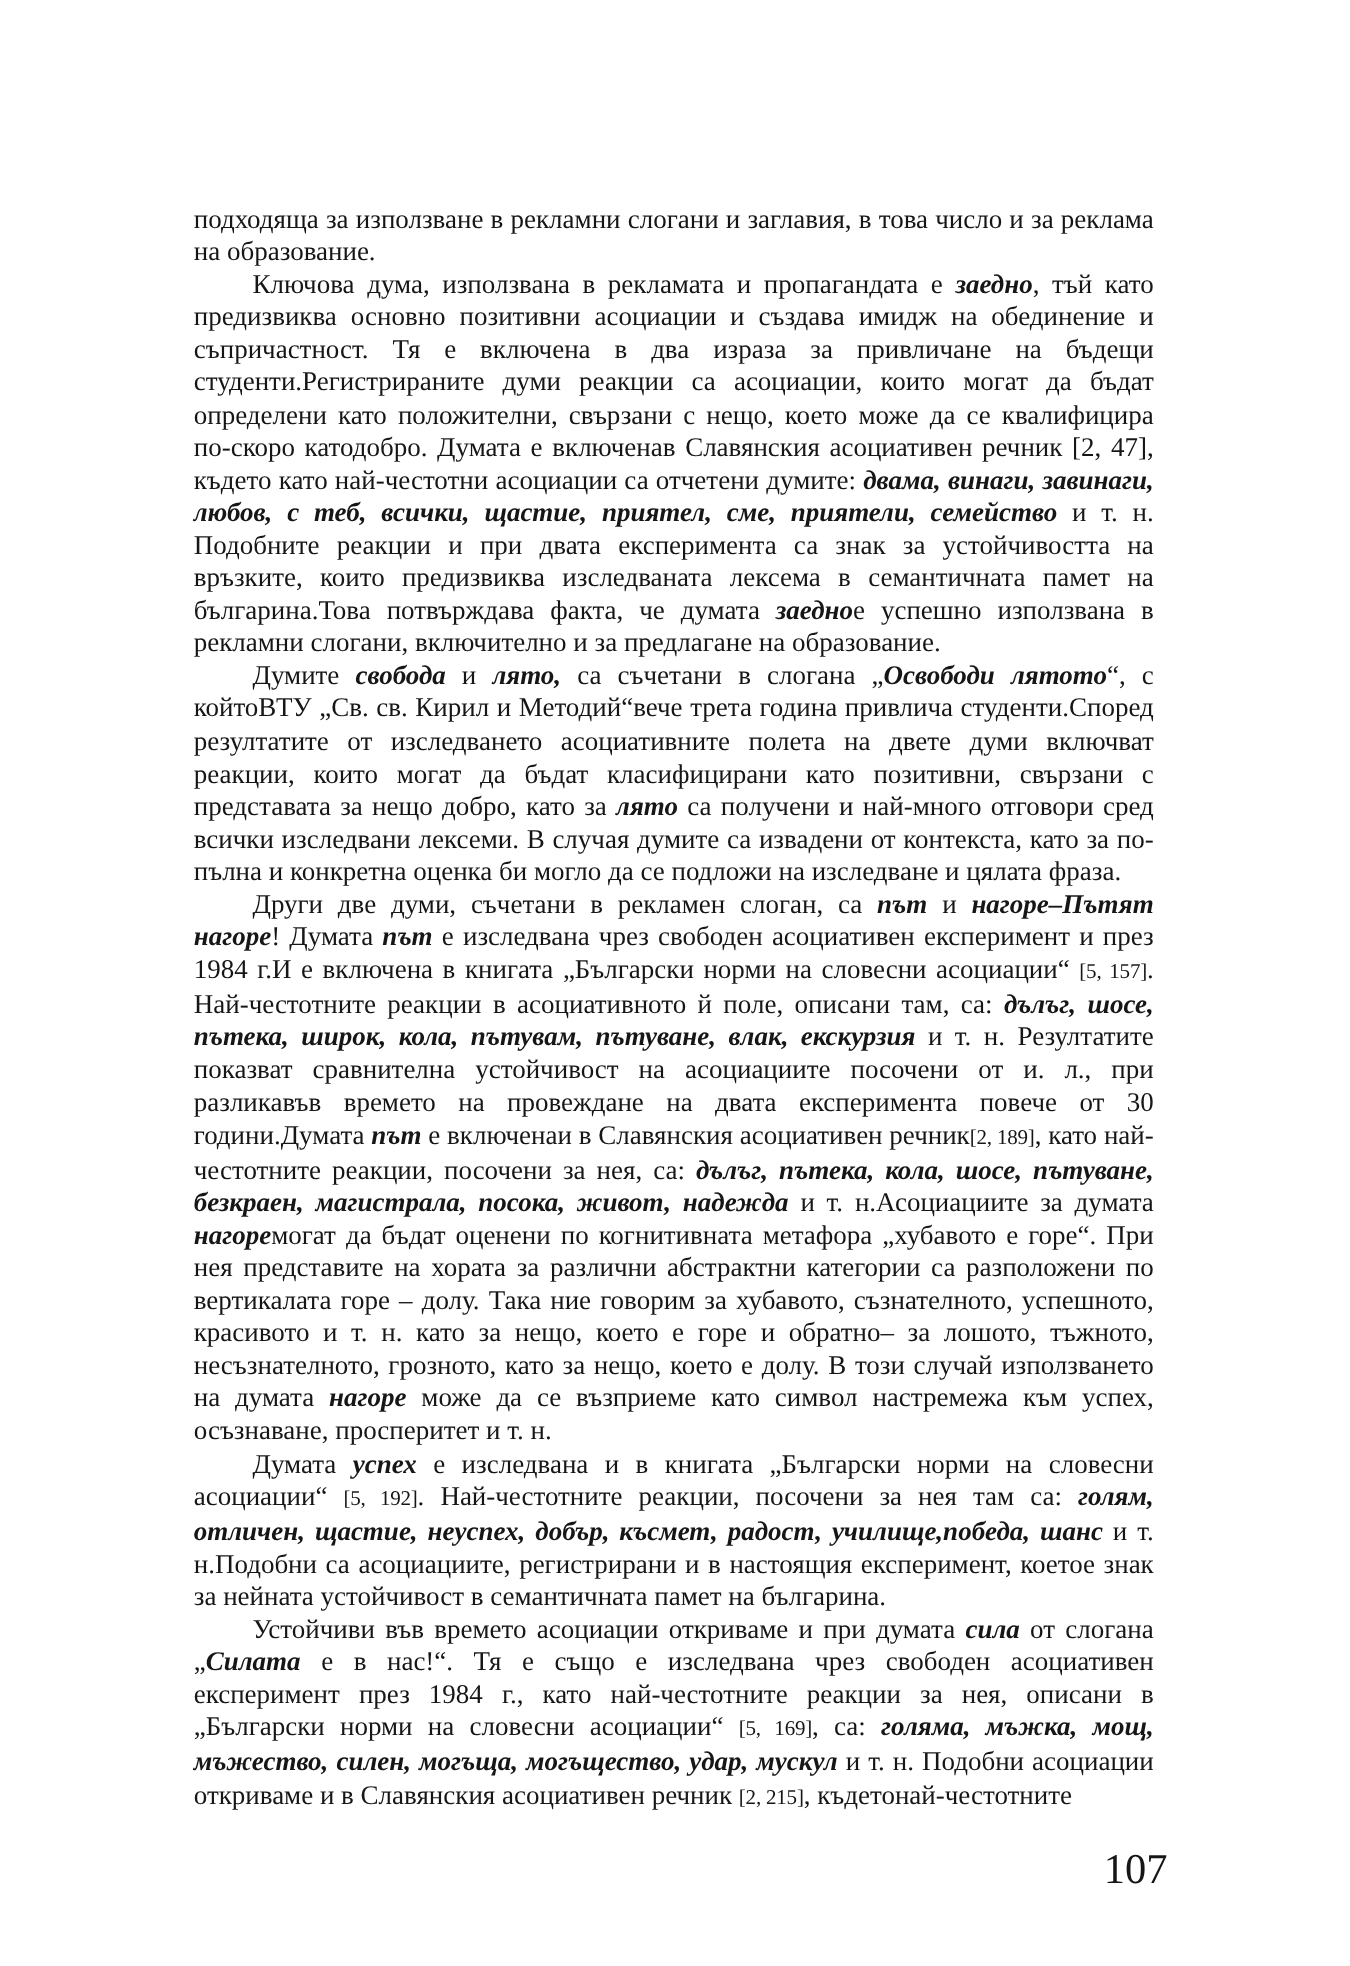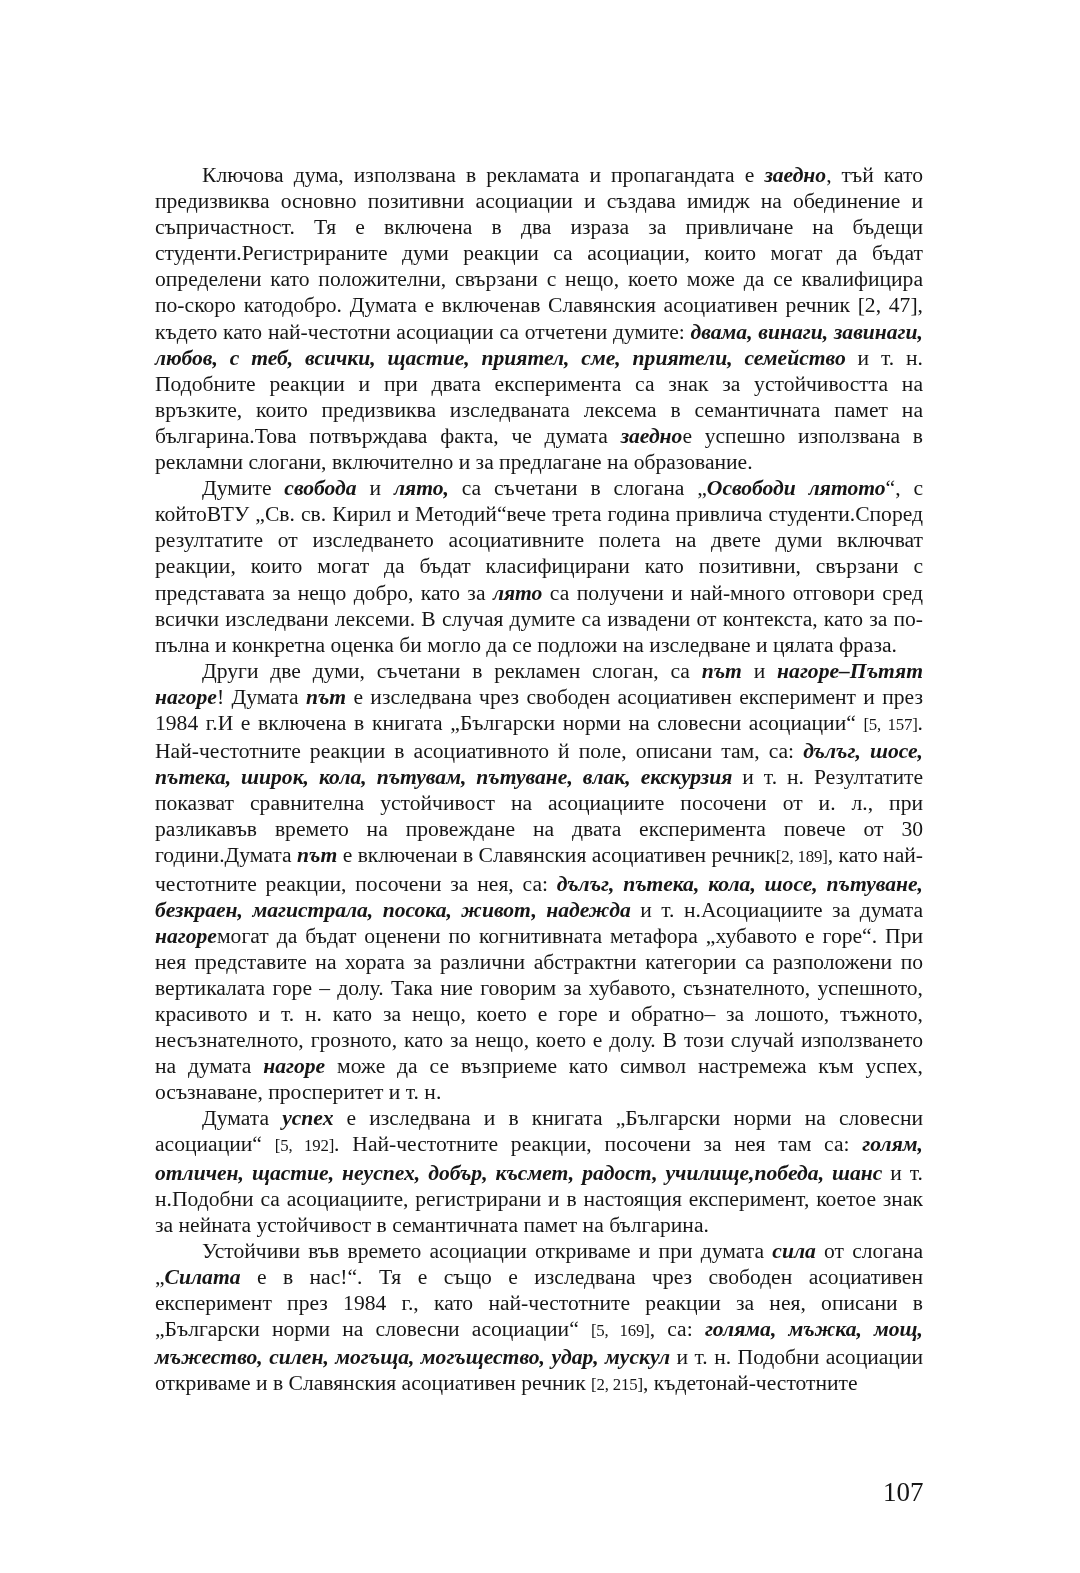--- a/index.html
+++ b/index.html
@@ -40,29 +40,30 @@
     font-weight: bold;
   }
   .run-ref {
     font-size: 0.78em;
     letter-spacing: -0.01em;
   }
   .page-number {
     position: absolute;
     left: 883px;
     top: 1477px;
-    font-size: 27px;
+    font-size: 34px;
     font-style: normal;
   }
 </style>
 </head>
 <body>
 
 <div class="page" style="background: rgb(255, 255, 255); color: rgb(22, 22, 22);">
   <div class="text-body">
+      <p class="para"><span class="run-normal">подходяща за използване в рекламни слогани и заглавия, в това число и за реклама на образование.</span></p>
       <p class="para indent"><span class="run-normal">Ключова дума, използвана в рекламата и пропагандата е </span><span class="run-italic">заедно</span><span class="run-normal">, тъй като предизвиква основно позитивни асоциации и създава имидж на обединение и съпричастност. Тя е включена в два израза за привличане на бъдещи студенти.Регистрираните думи реакции са асоциации, които могат да бъдат определени като положителни, свързани с нещо, което може да се квалифицира по-скоро катодобро. Думата е включенав Славянския асоциативен речник [2, 47], където като най-честотни асоциации са отчетени думите: </span><span class="run-italic">двама, винаги, завинаги, любов, с теб, всички, щастие, приятел, сме, приятели, семейство</span><span class="run-normal"> и т. н. Подобните реакции и при двата експеримента са знак за устойчивостта на връзките, които предизвиква изследваната лексема в семантичната памет на българина.Това потвърждава факта, че думата </span><span class="run-italic">заедно</span><span class="run-normal">е успешно използвана в рекламни слогани, включително и за предлагане на образование.</span></p>
       <p class="para indent"><span class="run-normal">Думите </span><span class="run-italic">свобода</span><span class="run-normal"> и </span><span class="run-italic">лято,</span><span class="run-normal"> са съчетани в слогана „</span><span class="run-italic">Освободи лятото</span><span class="run-normal">“, с койтоВТУ „Св. св. Кирил и Методий“вече трета година привлича студенти.Според резултатите от изследването асоциативните полета на двете думи включват реакции, които могат да бъдат класифицирани като позитивни, свързани с представата за нещо добро, като за </span><span class="run-italic">лято</span><span class="run-normal"> са получени и най-много отговори сред всички изследвани лексеми. В случая думите са извадени от контекста, като за по-пълна и конкретна оценка би могло да се подложи на изследване и цялата фраза.</span></p>
       <p class="para indent"><span class="run-normal">Други две думи, съчетани в рекламен слоган, са </span><span class="run-italic">път</span><span class="run-normal"> и </span><span class="run-italic">нагоре–Пътят нагоре</span><span class="run-normal">! Думата </span><span class="run-italic">път</span><span class="run-normal"> е изследвана чрез свободен асоциативен експеримент и през 1984 г.И е включена в книгата „Български норми на словесни асоциации“ </span><span class="run-ref">[5, 157]</span><span class="run-normal">. Най-честотните реакции в асоциативното й поле, описани там, са: </span><span class="run-italic">дълъг, шосе, пътека, широк, кола, пътувам, пътуване, влак, екскурзия</span><span class="run-normal"> и т. н. Резултатите показват сравнителна устойчивост на асоциациите посочени от и. л., при разликавъв времето на провеждане на двата експеримента повече от 30 години.Думата </span><span class="run-italic">път</span><span class="run-normal"> е включенаи в Славянския асоциативен речник</span><span class="run-ref">[2, 189]</span><span class="run-normal">, като най-честотните реакции, посочени за нея, са: </span><span class="run-italic">дълъг, пътека, кола, шосе, пътуване, безкраен, магистрала, посока, живот, надежда</span><span class="run-normal"> и т. н.Асоциациите за думата </span><span class="run-italic">нагоре</span><span class="run-normal">могат да бъдат оценени по когнитивната метафора „хубавото е горе“. При нея представите на хората за различни абстрактни категории са разположени по вертикалата горе – долу. Така ние говорим за хубавото, съзнателното, успешното, красивото и т. н. като за нещо, което е горе и обратно– за лошото, тъжното, несъзнателното, грозното, като за нещо, което е долу. В този случай използването на думата </span><span class="run-italic">нагоре</span><span class="run-normal"> може да се възприеме като символ настремежа към успех, осъзнаване, просперитет и т. н.</span></p>
       <p class="para indent"><span class="run-normal">Думата </span><span class="run-italic">успех</span><span class="run-normal"> е изследвана и в книгата „Български норми на словесни асоциации“ </span><span class="run-ref">[5, 192]</span><span class="run-normal">. Най-честотните реакции, посочени за нея там са: </span><span class="run-italic">голям, отличен, щастие, неуспех, добър, късмет, радост, училище,победа, шанс</span><span class="run-normal"> и т. н.Подобни са асоциациите, регистрирани и в настоящия експеримент, коетое знак за нейната устойчивост в семантичната памет на българина.</span></p>
       <p class="para indent"><span class="run-normal">Устойчиви във времето асоциации откриваме и при думата </span><span class="run-italic">сила</span><span class="run-normal"> от слогана „</span><span class="run-italic">Силата</span><span class="run-normal"> е в нас!“. Тя е също е изследвана чрез свободен асоциативен експеримент през 1984 г., като най-честотните реакции за нея, описани в „Български норми на словесни асоциации“ </span><span class="run-ref">[5, 169]</span><span class="run-normal">, са: </span><span class="run-italic">голяма, мъжка, мощ, мъжество, силен, могъща, могъщество, удар, мускул</span><span class="run-normal"> и т. н. Подобни асоциации откриваме и в Славянския асоциативен речник </span><span class="run-ref">[2, 215]</span><span class="run-normal">, къдетонай-честотните</span></p>
     </div>
   <div class="page-number">107</div>
 </div>
 
 </body></html>

